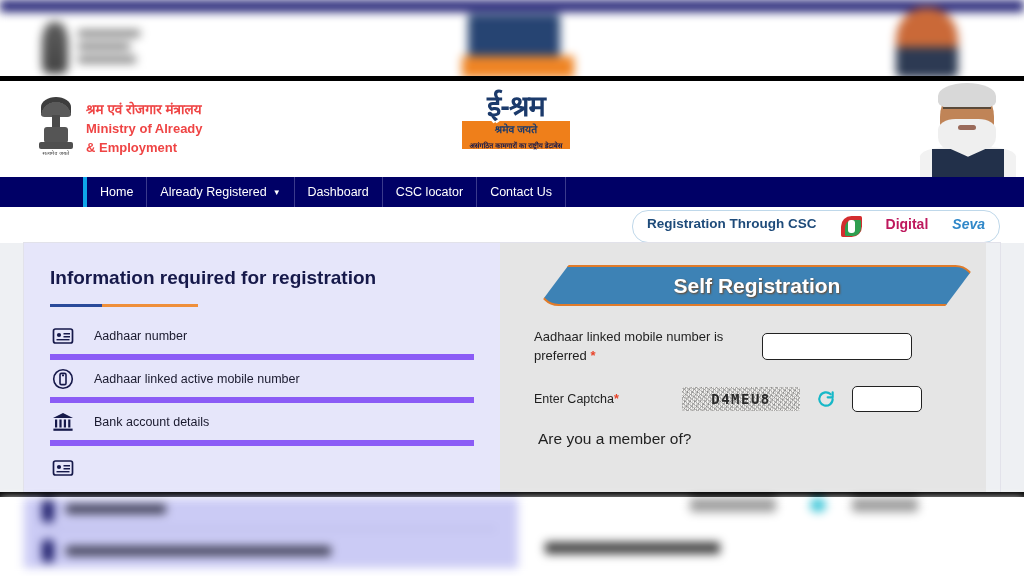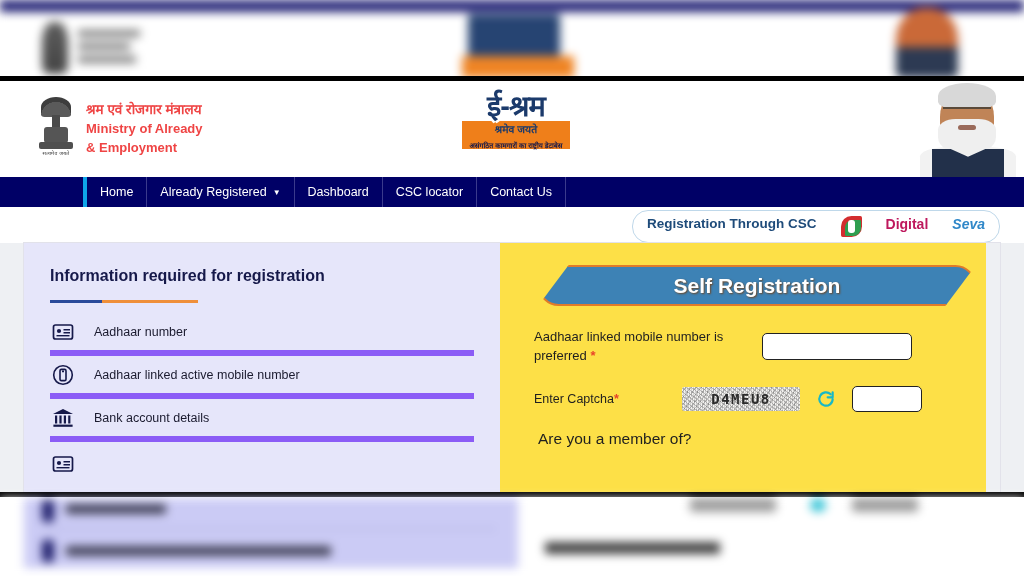--- a/index.html
+++ b/index.html
@@ -153,34 +153,34 @@
     position: absolute; left: 7px; top: 4px; width: 7px; height: 13px;
     background: #ffffff; border-radius: 3px;
   }
   .ds-digital { font-size: 14px; font-weight: 700; color: #be185d; }
   .ds-seva { font-size: 14px; font-weight: 700; font-style: italic; color: #2f87c8; }
 
   
   .content { position: relative; height: 249px; background: #eef0f3; padding: 0 24px; }
   .panels { display: flex; height: 100%; background: #ffffff; box-shadow: 0 0 0 1px #e2e2ea; }
   .left-panel { width: 494px; background: #e6e6fa; padding: 24px 26px 0 26px; }
-  .panel-title { font-size: 16px; font-weight: 700; color: #16194a; }
+  .panel-title { font-size: 19px; font-weight: 700; color: #16194a; }
   .title-underline { display: flex; width: 148px; height: 3px; margin-top: 15px; }
   .title-underline .u-blue { width: 52px; background: #2a4a9a; }
   .title-underline .u-orange { flex: 1; background: #ef8f3a; }
   .info-list { margin-top: 10px; }
   .info-item {
     display: flex; align-items: center; gap: 18px;
     height: 43px; border-bottom: 6px solid #8b5cf6;
   }
   .info-item:last-child { border-bottom: none; }
   .info-ico { width: 26px; height: 26px; flex: none; color: #16194a; display: flex; align-items: center; justify-content: center; }
   .info-label { font-size: 12.5px; color: #1a1a2e; }
 
-  .right-panel { flex: 1; background: #fde047; position: relative; padding: 0 24px; }
+  .right-panel { flex: 1; background: #e5e5e5; position: relative; padding: 0 24px; }
   .self-reg-banner {
     position: relative; margin: 22px 0 0 14px; height: 41px; width: 438px;
     background: #3d82b5; border: 2px solid #e07b2a;
     border-radius: 26px 26px 26px 26px;
     clip-path: polygon(7% 0, 100% 0, 93% 100%, 0 100%);
     display: flex; align-items: center; justify-content: center;
   }
   .self-reg-banner span {
     font-size: 21px; font-weight: 700; color: #ffffff;
     text-shadow: 1px 1px 2px rgba(120,60,10,.85);

